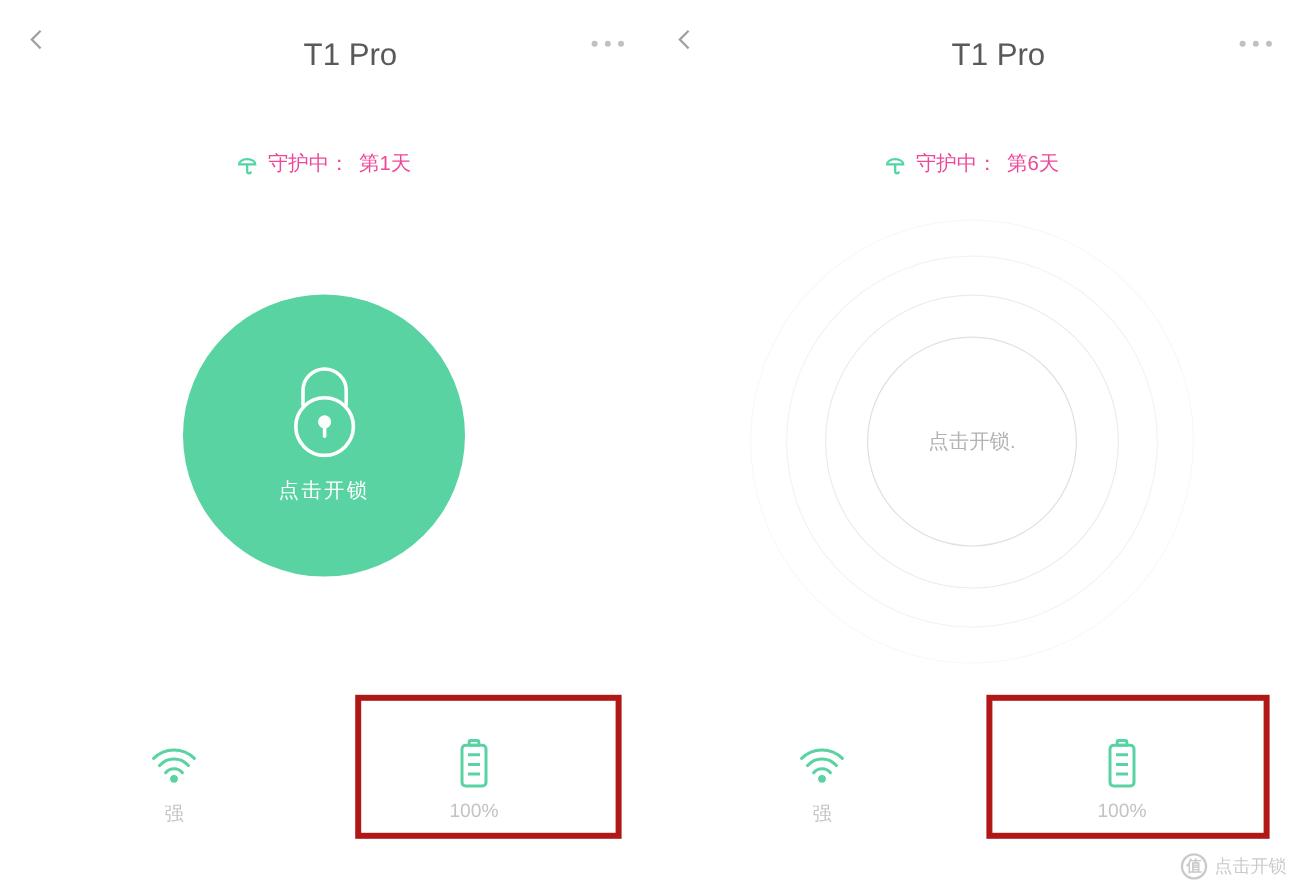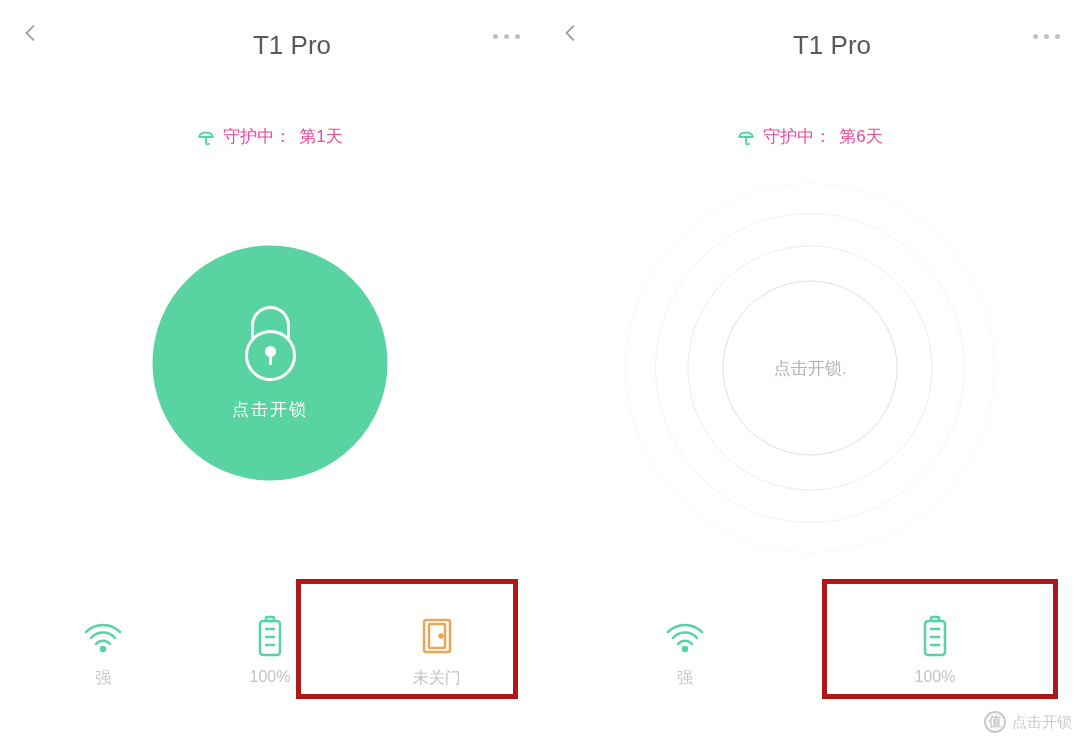--- a/index.html
+++ b/index.html
@@ -223,30 +223,20 @@
         <svg width="28" height="42" viewBox="0 0 28 42" fill="none" stroke="currentColor" stroke-width="2.5">
             <rect x="4" y="6" width="20" height="34" rx="3"></rect>
             <rect x="10" y="2" width="8" height="4" rx="1"></rect>
             <line x1="9" y1="14" x2="19" y2="14"></line>
             <line x1="9" y1="22" x2="19" y2="22"></line>
             <line x1="9" y1="30" x2="19" y2="30"></line>
           </svg>
       </div>
       <div class="label">100%</div>
     </div>
-    <div class="status-item warn">
-      <div class="ico">
-        <svg width="34" height="40" viewBox="0 0 34 40" fill="none" stroke="currentColor" stroke-width="2.5">
-            <rect x="4" y="4" width="26" height="32" rx="2"></rect>
-            <rect x="9" y="8" width="16" height="24" rx="1"></rect>
-            <circle cx="21" cy="20" r="1.5" fill="currentColor"></circle>
-          </svg>
-      </div>
-      <div class="label">未关门</div>
-    </div>
   </div>
 </div>
 
 <div class="pane">
   <div class="header">
     <svg class="back-arrow" viewBox="0 0 24 24" fill="none" stroke="currentColor" stroke-width="2">
         <path d="M14 4 L6 12 L14 20"></path>
       </svg>
     <div class="title">T1 Pro</div>
     <div class="dots">

